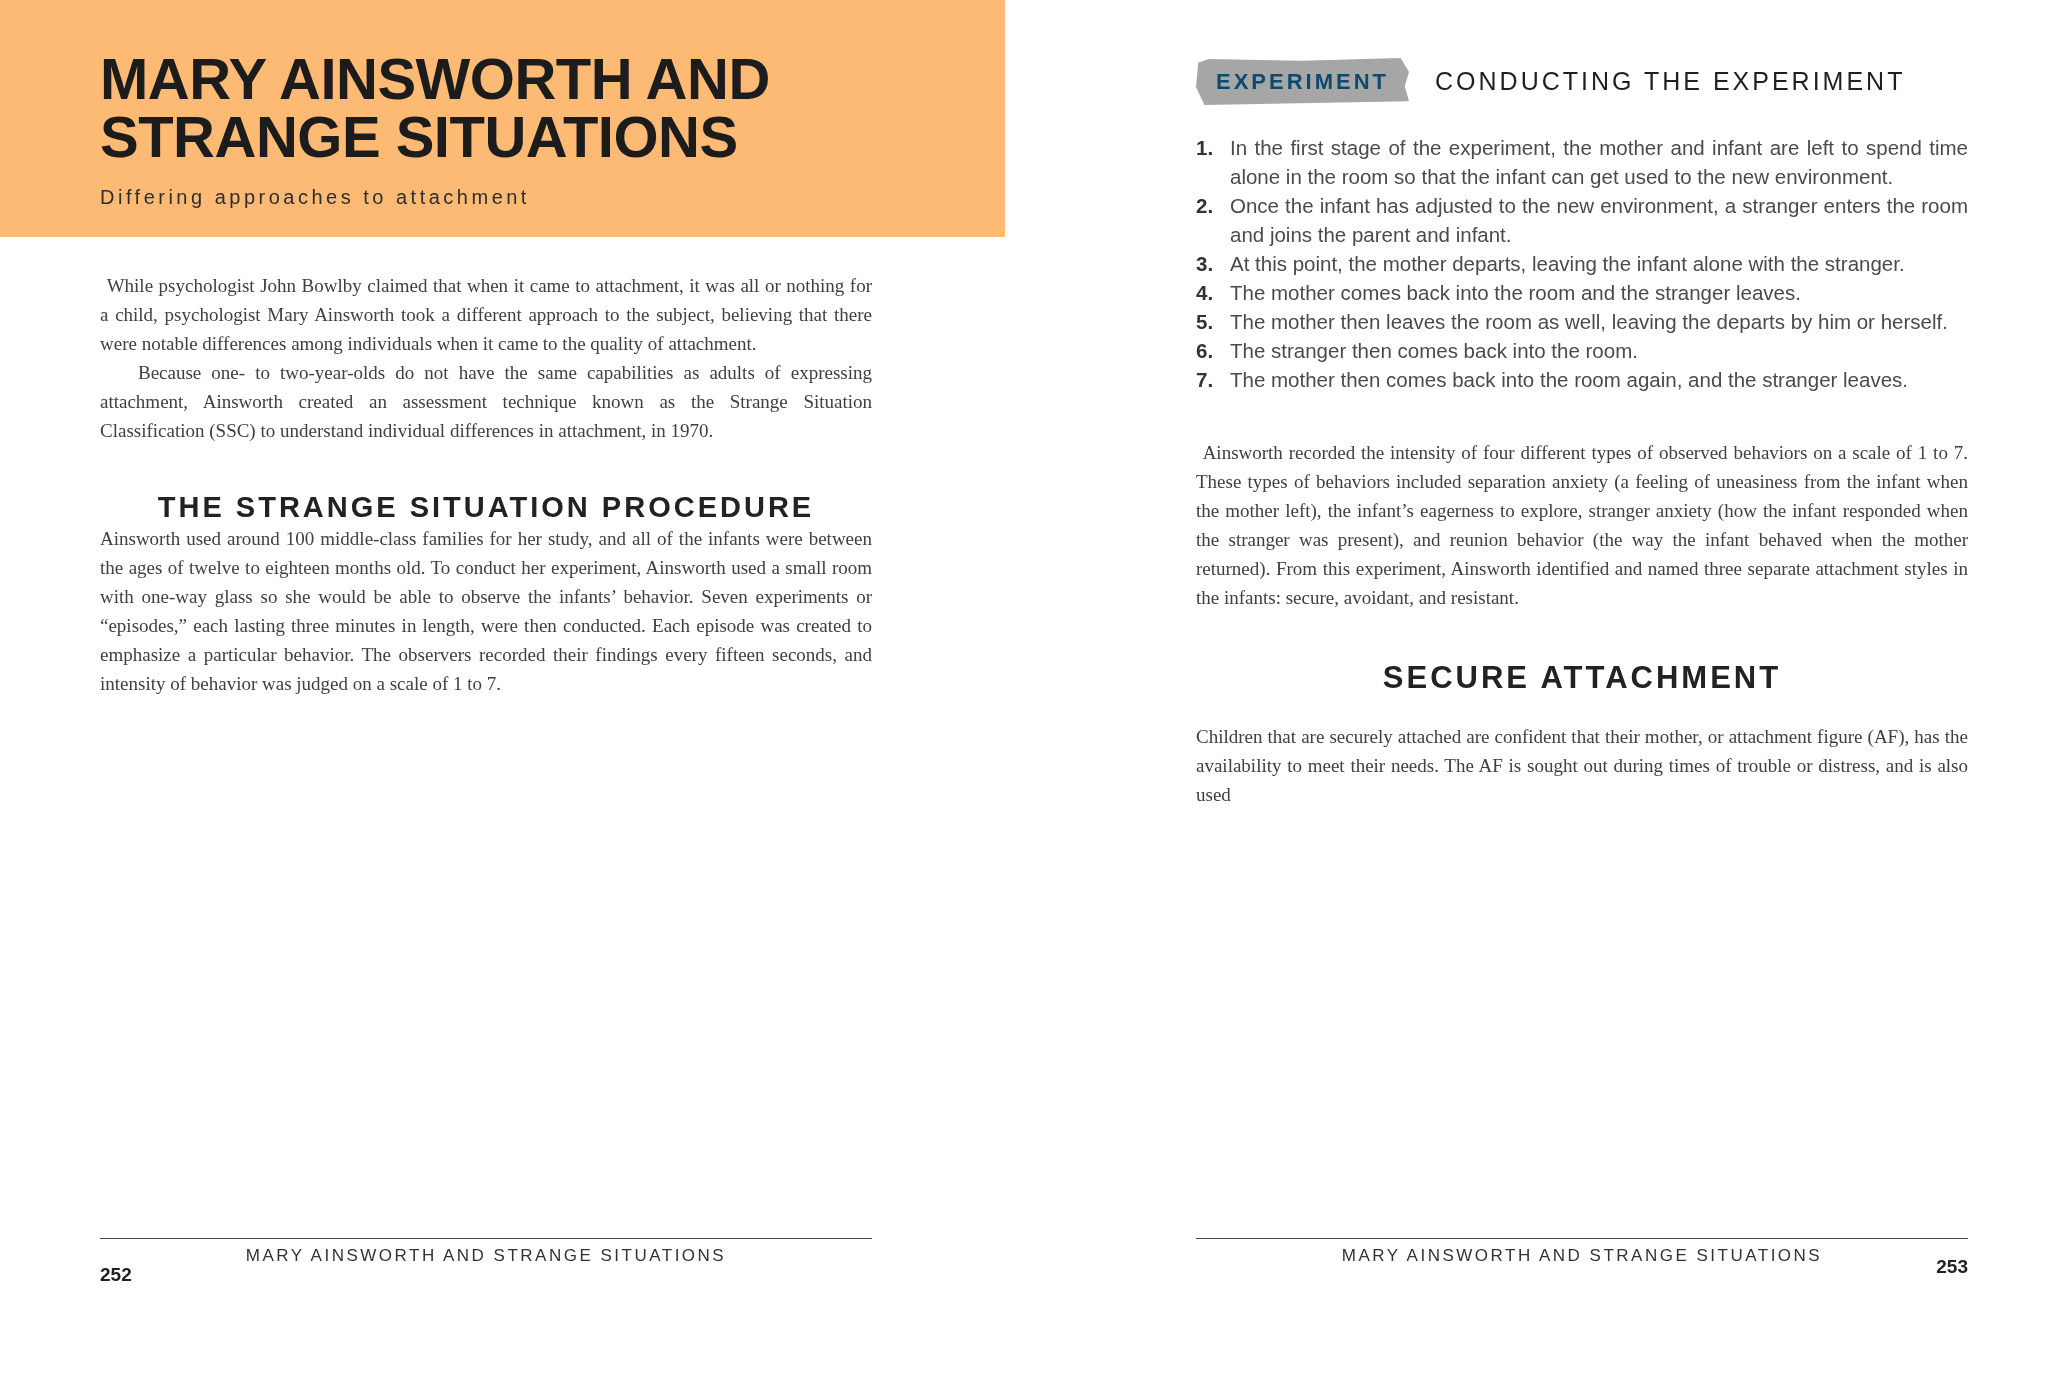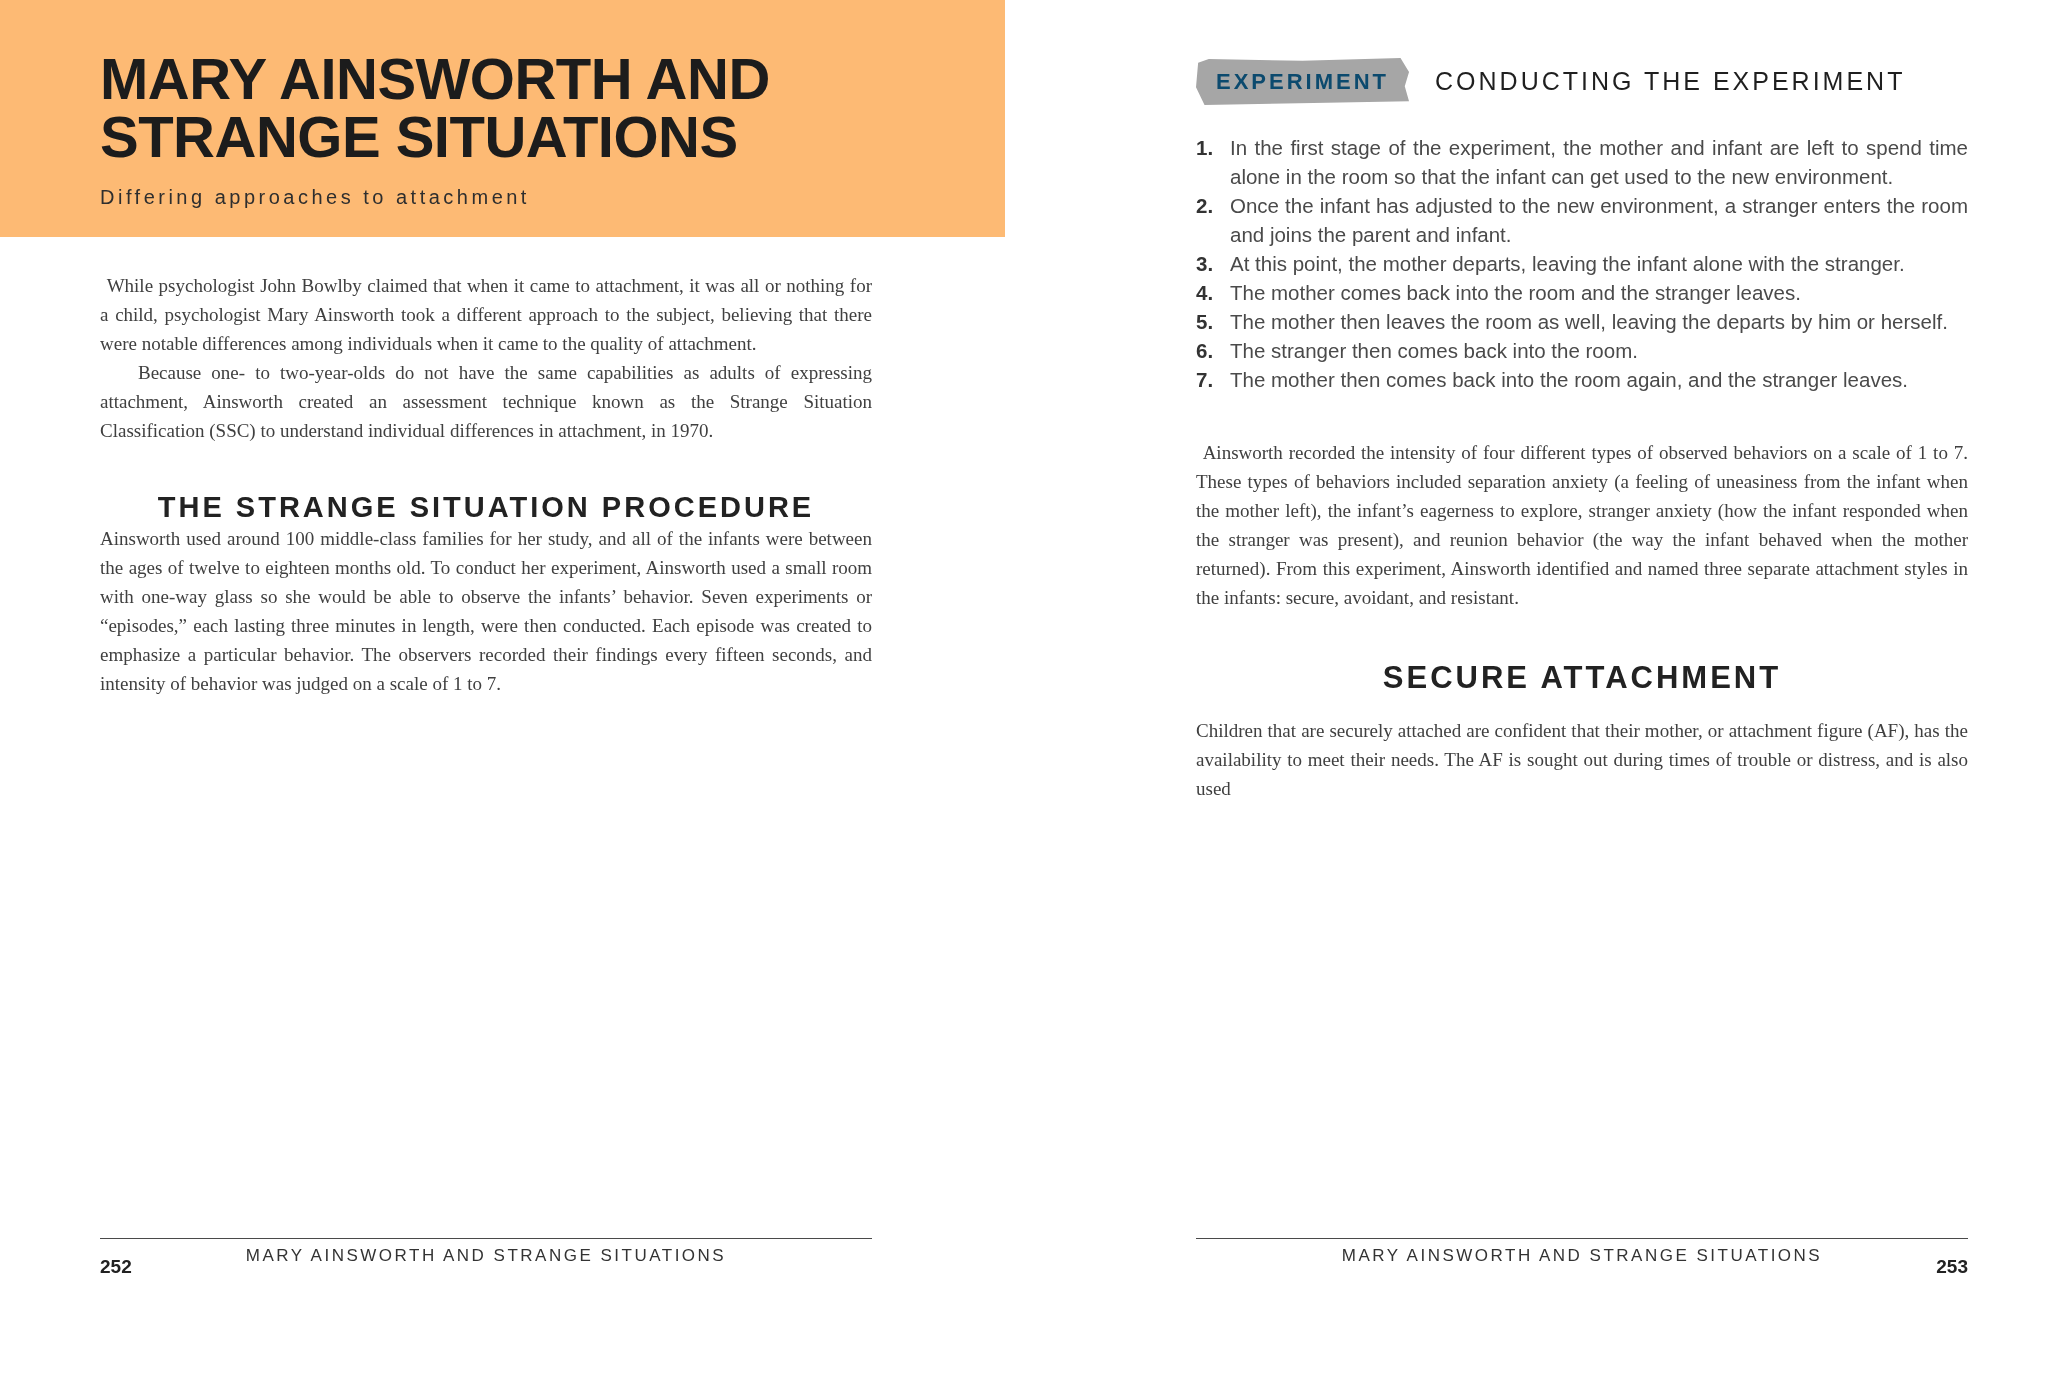--- a/index.html
+++ b/index.html
@@ -105,41 +105,41 @@
     font-weight: 700;
     color: #333333;
   }
   .step-text {
     flex: 1;
     text-align: justify;
   }
 
   .right-content .p1 { margin-top: 44px; text-indent: 0.35em; }
   .right-content .p2 { margin-top: 9px; }
-  .right-content .section-heading { margin-top: 48px; margin-bottom: 20px; font-size: 31px; }
+  .right-content .section-heading { margin-top: 48px; margin-bottom: 26px; font-size: 31px; }
 
   
   .page-footer {
     position: absolute;
     top: 1238px;
     width: 772px;
     border-top: 1px solid #4a4a4a;
     height: 60px;
   }
   .footer-left  { left: 100px; }
   .footer-right { left: 1196px; }
   .footer-num {
     position: absolute;
     top: 17px;
     font-family: "Liberation Sans", sans-serif;
     font-weight: 700;
     font-size: 19px;
     color: #222222;
   }
-  .footer-left  .footer-num { left: 0; }
+  .footer-left  .footer-num { left: 0; margin-top: 8px; }
   .footer-right .footer-num { right: 0; }
   .footer-title {
     position: absolute;
     top: 7px;
     left: 50%;
     transform: translateX(-50%);
     white-space: nowrap;
     font-family: Liberation Sans, sans-serif;
     font-size: 17px;
     letter-spacing: 2.5px;

